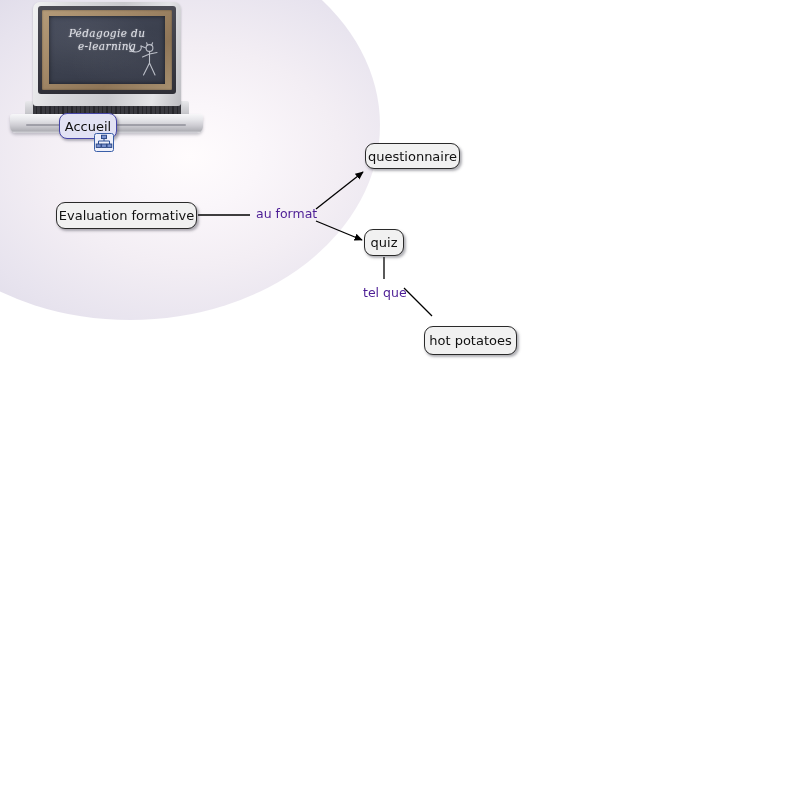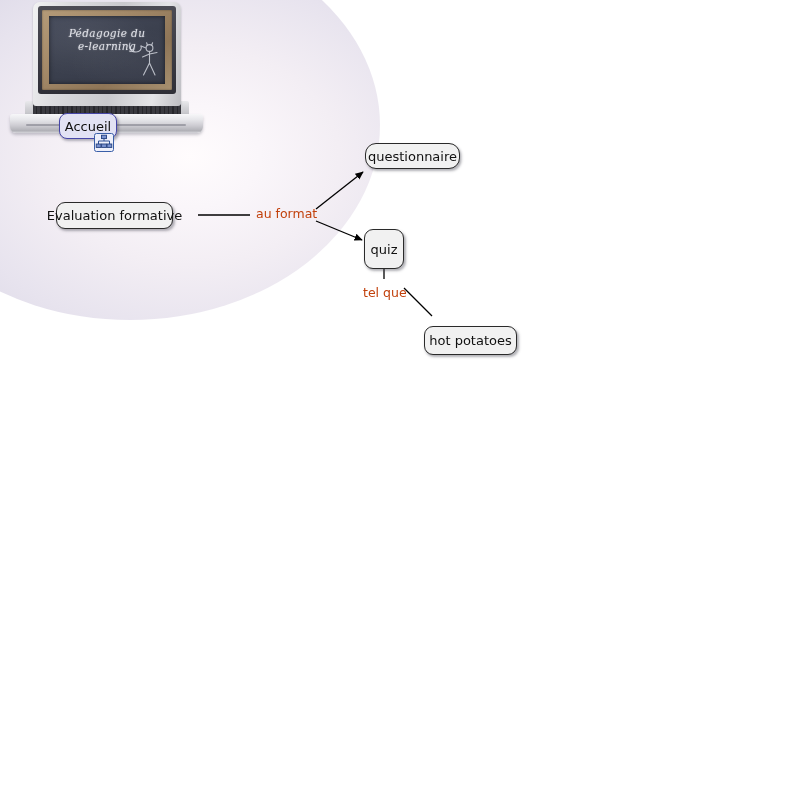--- a/index.html
+++ b/index.html
@@ -194,21 +194,21 @@
   .home-icon {
     position: absolute;
     left: 94px;
     top: 133px;
     width: 20px;
     height: 19px;
   }
 
   .edge-label {
     position: absolute;
-    color: #c2410c;
+    color: #4c1d95;
     font-size: 12.5px;
     line-height: 1;
     white-space: nowrap;
     background: transparent;
   }
 </style>
 </head>
 <body>
 
 <div id="canvas">
@@ -272,25 +272,25 @@
     <rect x="0.5" y="0.5" width="19" height="18" rx="2" fill="#eef0fb" stroke="#3a5fa8" stroke-width="1"></rect>
     <g stroke="#2d4f96" stroke-width="1" fill="none">
       <path d="M10 5.5 L 10 8 M4.5 11 L 4.5 8 L 15.5 8 L 15.5 11"></path>
     </g>
     <rect x="7.5" y="2.2" width="5" height="3.4" fill="#7a92d0" stroke="#24407e" stroke-width="0.9"></rect>
     <rect x="2.2" y="11" width="4.8" height="3.4" fill="#7a92d0" stroke="#24407e" stroke-width="0.9"></rect>
     <rect x="7.6" y="11" width="4.8" height="3.4" fill="#7a92d0" stroke="#24407e" stroke-width="0.9"></rect>
     <rect x="13.0" y="11" width="4.8" height="3.4" fill="#7a92d0" stroke="#24407e" stroke-width="0.9"></rect>
   </svg>
 
-  <div class="node" style="left:56px; top:202px; width:117px; height:27px;">Evaluation formative</div>
-
-  <div class="node" style="left:365px; top:143px; width:95px; height:26px;border-radius:11px;">questionnaire</div>
-
-  <div class="node" style="left:364px; top:229px; width:40px; height:40px;">quiz</div>
+  <div class="node" style="left:56px; top:202px; width:141px; height:27px;">Evaluation formative</div>
+
+  <div class="node" style="left:365px; top:143px; width:95px; height:26px;">questionnaire</div>
+
+  <div class="node" style="left:364px; top:229px; width:40px; height:27px;">quiz</div>
 
   <div class="node" style="left:424px; top:316px; width:93px; height:29px;margin-top:10px;">hot potatoes</div>
 
   <div class="edge-label" style="left:256px; top:208px;">au format</div>
 
   <div class="edge-label" style="left:363px; top:287px;text-align:center;">tel que</div>
 
 </div>
 
 </body></html>

